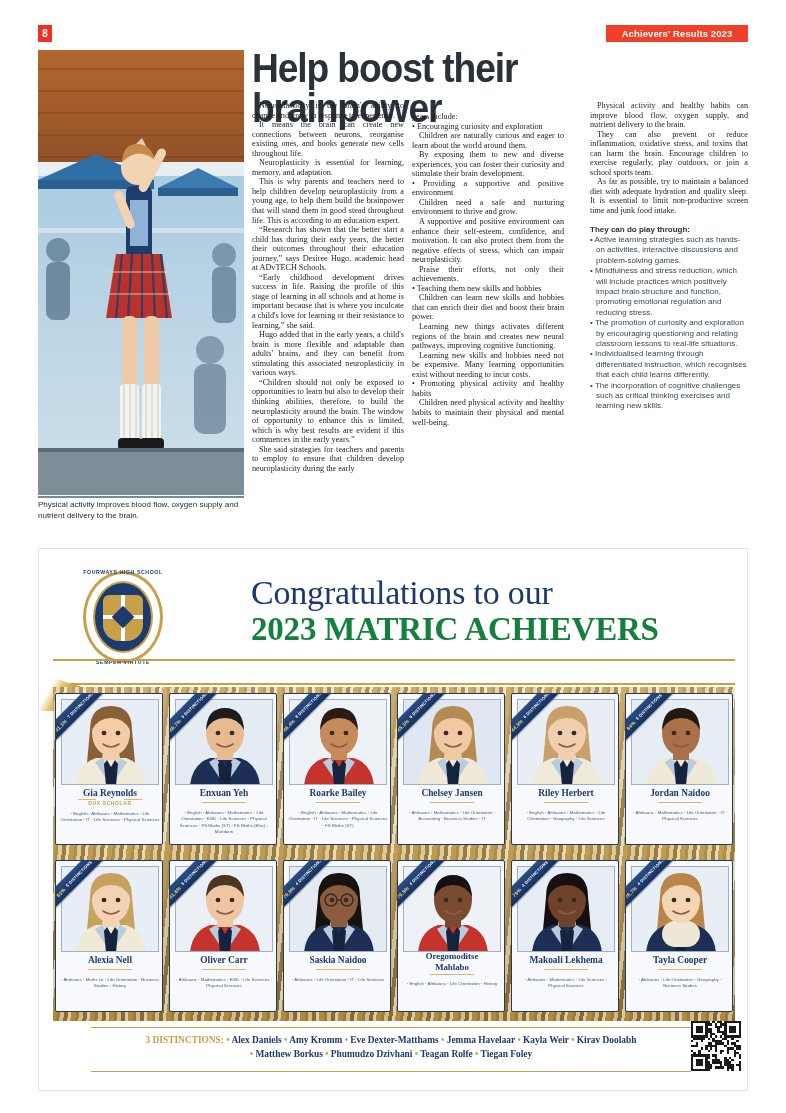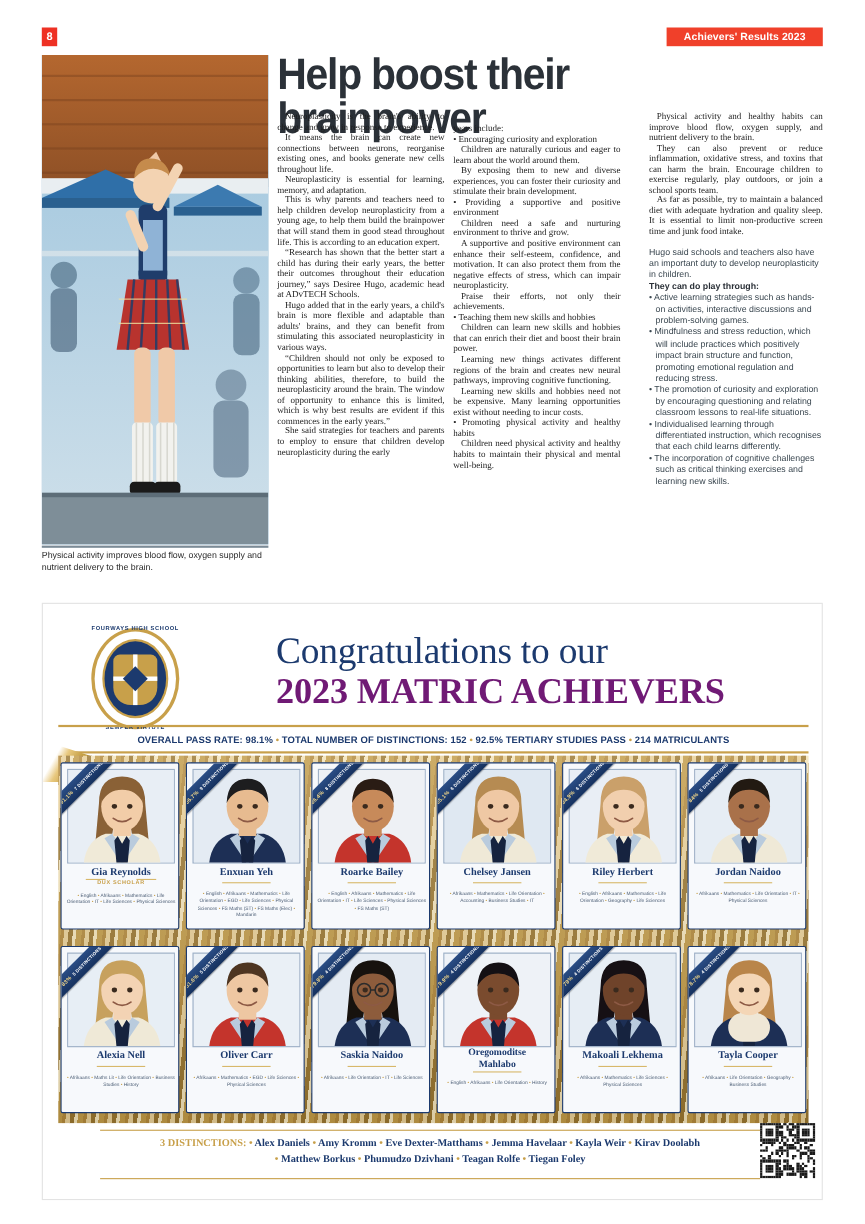--- a/index.html
+++ b/index.html
@@ -99,21 +99,21 @@
   .crest-txt-bot { top:92px; left:0; }
 
   .ad-head1 {
     position:absolute; left:212px; top:26px; width:470px;
     font-family:"Liberation Serif", serif; font-size:34px; line-height:36px;
     color:#1c3a6e; letter-spacing:-0.2px;
   }
   .ad-head2 {
     position:absolute; left:212px; top:62px; width:470px;
     font-family:"Liberation Serif", serif; font-weight:bold; font-size:33px; line-height:36px;
-    color:#701a75; letter-spacing:-0.2px;
+    color:#15803d; letter-spacing:-0.2px;
   }
   .gold-rule { position:absolute; left:14px; width:682px; height:1.5px; background:#c8a04a; }
   .stats {
     position:absolute; left:14px; top:118px; width:682px; text-align:center;
     font-family:"Liberation Sans", sans-serif; font-weight:bold; font-size:8.6px;
     color:#1c3a6e; letter-spacing:.1px;
   }
   .stats .dot { color:#c8a04a; }
 
   .gold-swoosh {
@@ -287,20 +287,21 @@
   </div>
   <div class="caption-rule"></div>
   <div class="caption">Physical activity improves blood flow, oxygen supply and nutrient delivery to the brain.</div>
 
   <div class="col col1">
       <p>Neuroplasticity is the brain's ability to change and grow in response to experience.</p>
       <p>It means the brain can create new connections between neurons, reorganise existing ones, and books generate new cells throughout life.</p>
       <p>Neuroplasticity is essential for learning, memory, and adaptation.</p>
       <p>This is why parents and teachers need to help children develop neuroplasticity from a young age, to help them build the brainpower that will stand them in good stead throughout life. This is according to an education expert.</p>
       <p>“Research has shown that the better start a child has during their early years, the better their outcomes throughout their education journey,” says Desiree Hugo, academic head at ADvTECH Schools.</p>
+      <p>“Early childhood development drives success in life. Raising the profile of this stage of learning in all schools and at home is important because that is where you inculcate a child's love for learning or their resistance to learning,” she said.</p>
       <p>Hugo added that in the early years, a child's brain is more flexible and adaptable than adults' brains, and they can benefit from stimulating this associated neuroplasticity in various ways.</p>
       <p>“Children should not only be exposed to opportunities to learn but also to develop their thinking abilities, therefore, to build the neuroplasticity around the brain. The window of opportunity to enhance this is limited, which is why best results are evident if this commences in the early years.”</p>
       <p>She said strategies for teachers and parents to employ to ensure that children develop neuroplasticity during the early</p>
     </div>
   <div class="col col2">
       <p class="noind">years include:</p>
       <p class="noind">• Encouraging curiosity and exploration</p>
       <p>Children are naturally curious and eager to learn about the world around them.</p>
       <p>By exposing them to new and diverse experiences, you can foster their curiosity and stimulate their brain development.</p>
       <p class="noind">• Providing a supportive and positive environment</p>
@@ -315,21 +316,20 @@
       <p>Children need physical activity and healthy habits to maintain their physical and mental well-being.</p>
     </div>
   <div class="col col3">
     <div>
         <p>Physical activity and healthy habits can improve blood flow, oxygen supply, and nutrient delivery to the brain.</p>
         <p>They can also prevent or reduce inflammation, oxidative stress, and toxins that can harm the brain. Encourage children to exercise regularly, play outdoors, or join a school sports team.</p>
         <p>As far as possible, try to maintain a balanced diet with adequate hydration and quality sleep. It is essential to limit non-productive screen time and junk food intake.</p>
       </div>
     <div class="gap"></div>
     <div class="sans">
-      <p>Hugo said schools and teachers also have an important duty to develop neuroplasticity in children.</p>
       <p class="b">They can do play through:</p>
       <div>
           <p class="bullet">• Active learning strategies such as hands-on activities, interactive discussions and problem-solving games.</p>
           <p class="bullet">• Mindfulness and stress reduction, which will include practices which positively impact brain structure and function, promoting emotional regulation and reducing stress.</p>
           <p class="bullet">• The promotion of curiosity and exploration by encouraging questioning and relating classroom lessons to real-life situations.</p>
           <p class="bullet">• Individualised learning through differentiated instruction, which recognises that each child learns differently.</p>
           <p class="bullet">• The incorporation of cognitive challenges such as critical thinking exercises and learning new skills.</p>
         </div>
     </div>
   </div>
@@ -344,21 +344,20 @@
       <div class="crest-cross-h"></div>
       <div class="crest-dot"></div>
       <div class="crest-txt-top">FOURWAYS HIGH SCHOOL</div>
       <div class="crest-txt-bot">SEMPER VIRTUTE</div>
     </div>
 
     <div class="ad-head1">Congratulations to our</div>
     <div class="ad-head2">2023 MATRIC ACHIEVERS</div>
 
     <div class="gold-rule" style="top:110px"></div>
-    <div class="stats"><span>OVERALL PASS RATE: 98.1%</span><span class="dot"> • </span><span>TOTAL NUMBER OF DISTINCTIONS: 152</span><span class="dot"> • </span><span>92.5% TERTIARY STUDIES PASS</span><span class="dot"> • </span><span>214 MATRICULANTS</span></div>
     <div class="gold-rule" style="top:134px"></div>
     <div class="gold-swoosh"></div>
 
     <div class="grid-bg"></div>
     <div class="cards">
         <div class="card" style="left: 2px; top: 2px;">
           <div class="ribbon">
        <span class="pct">91.1%</span>
             <span>7 DISTINCTIONS</span>
      </div>

